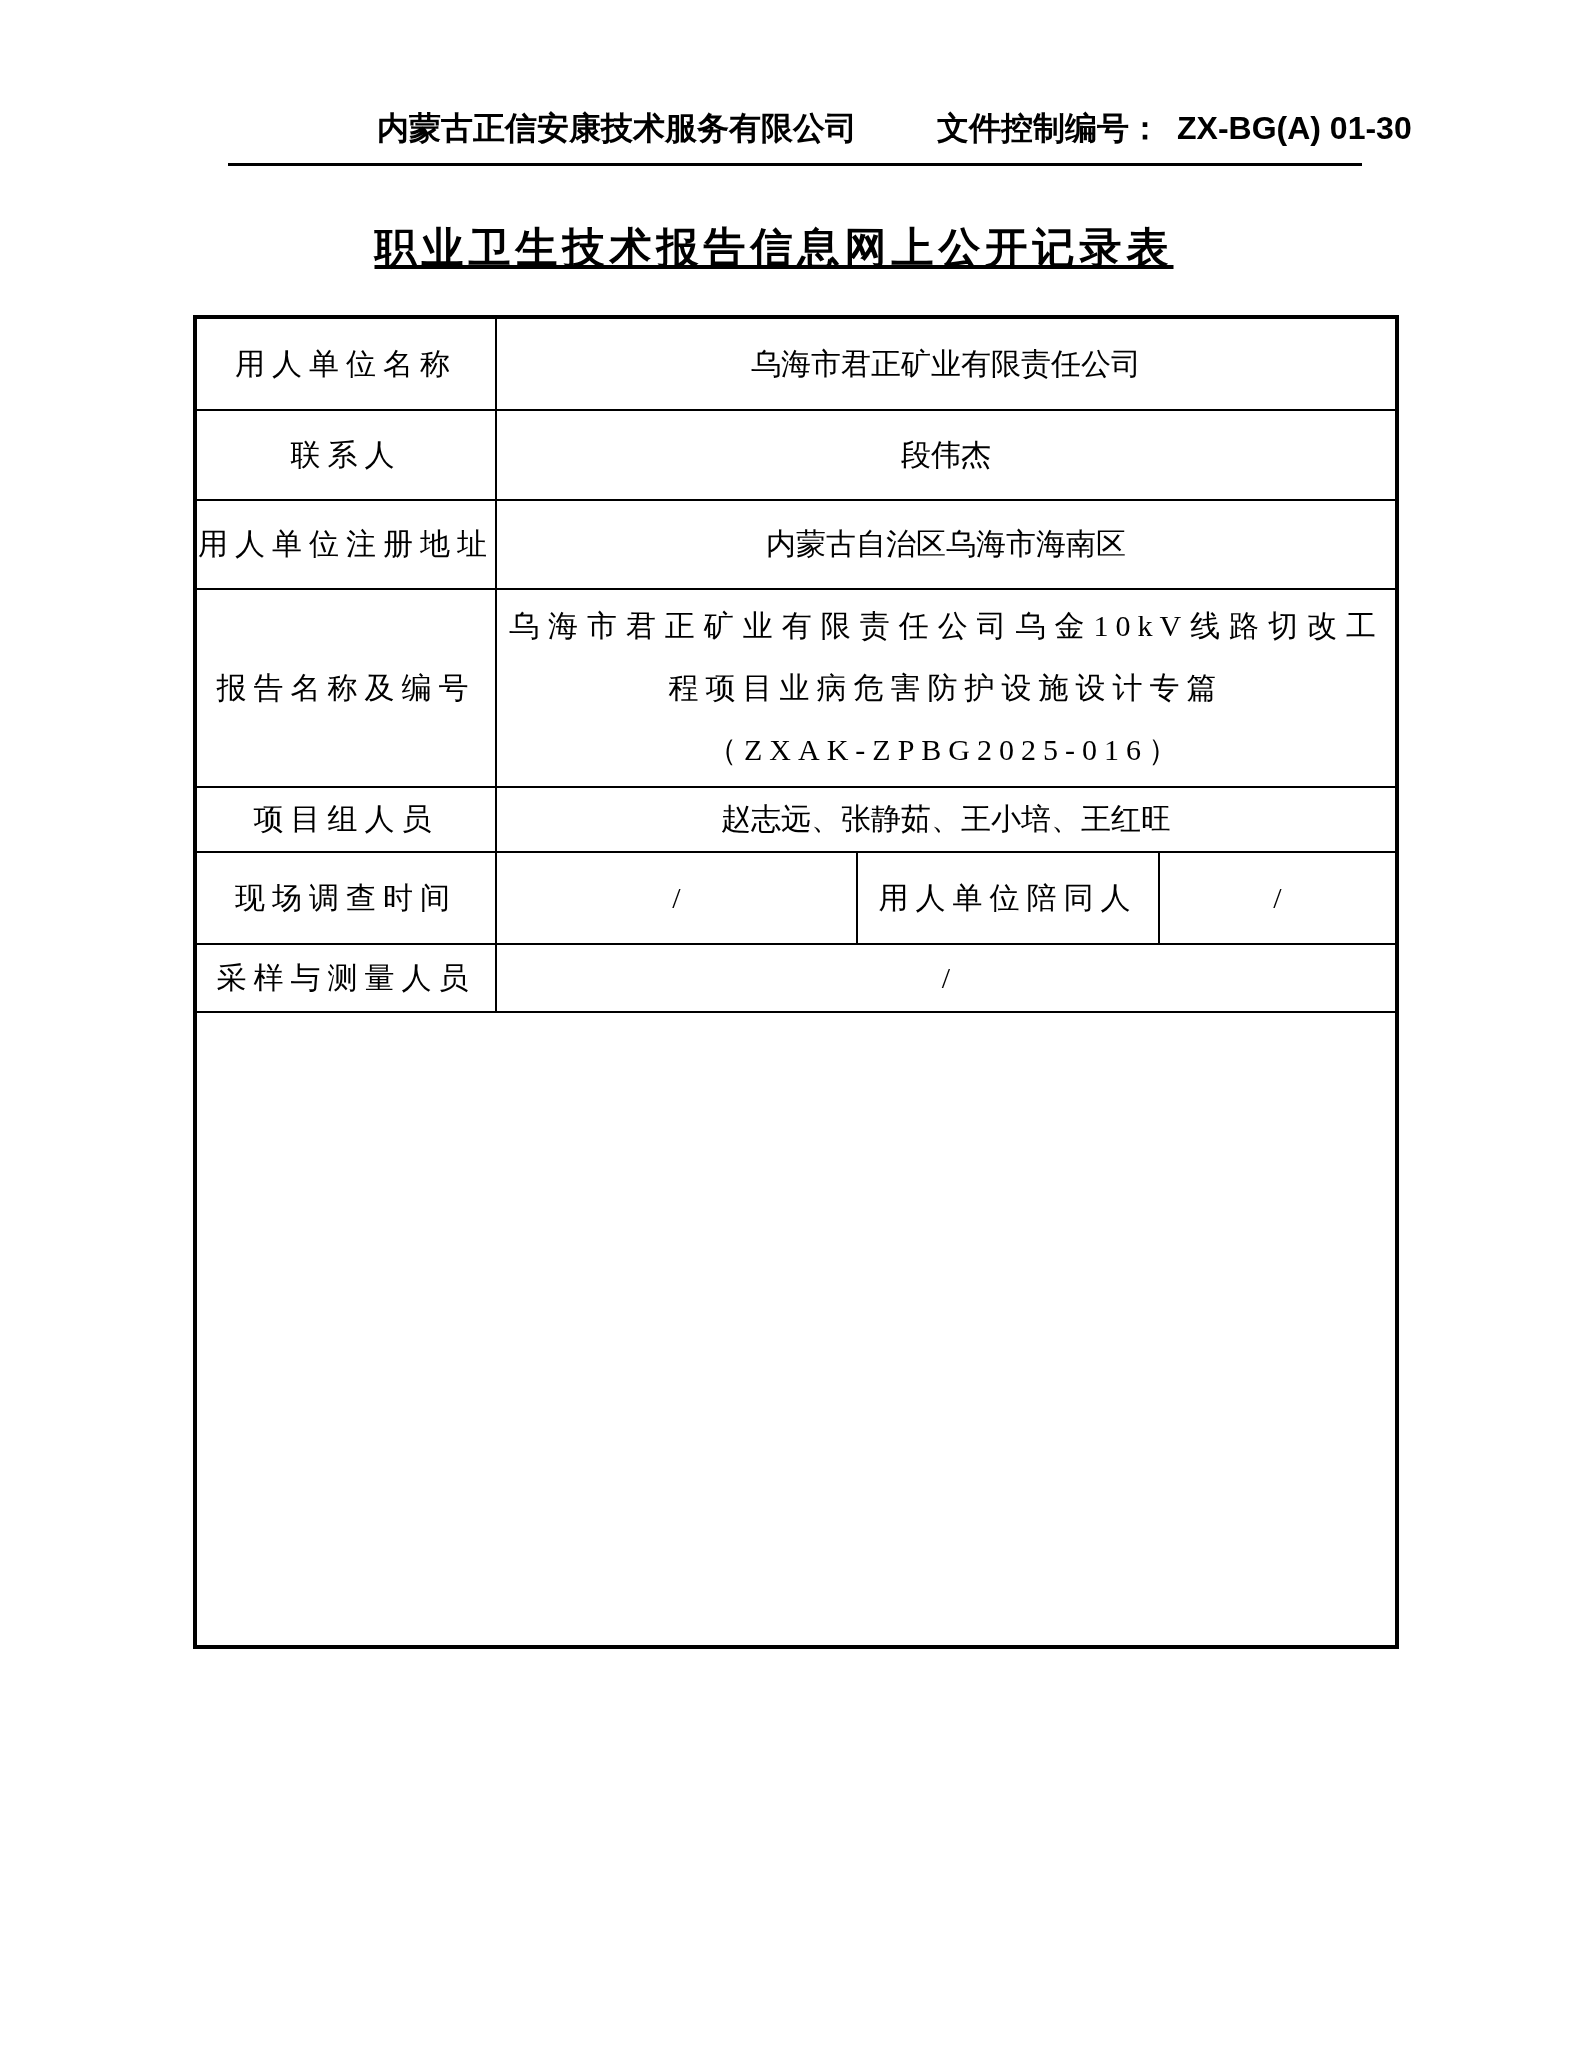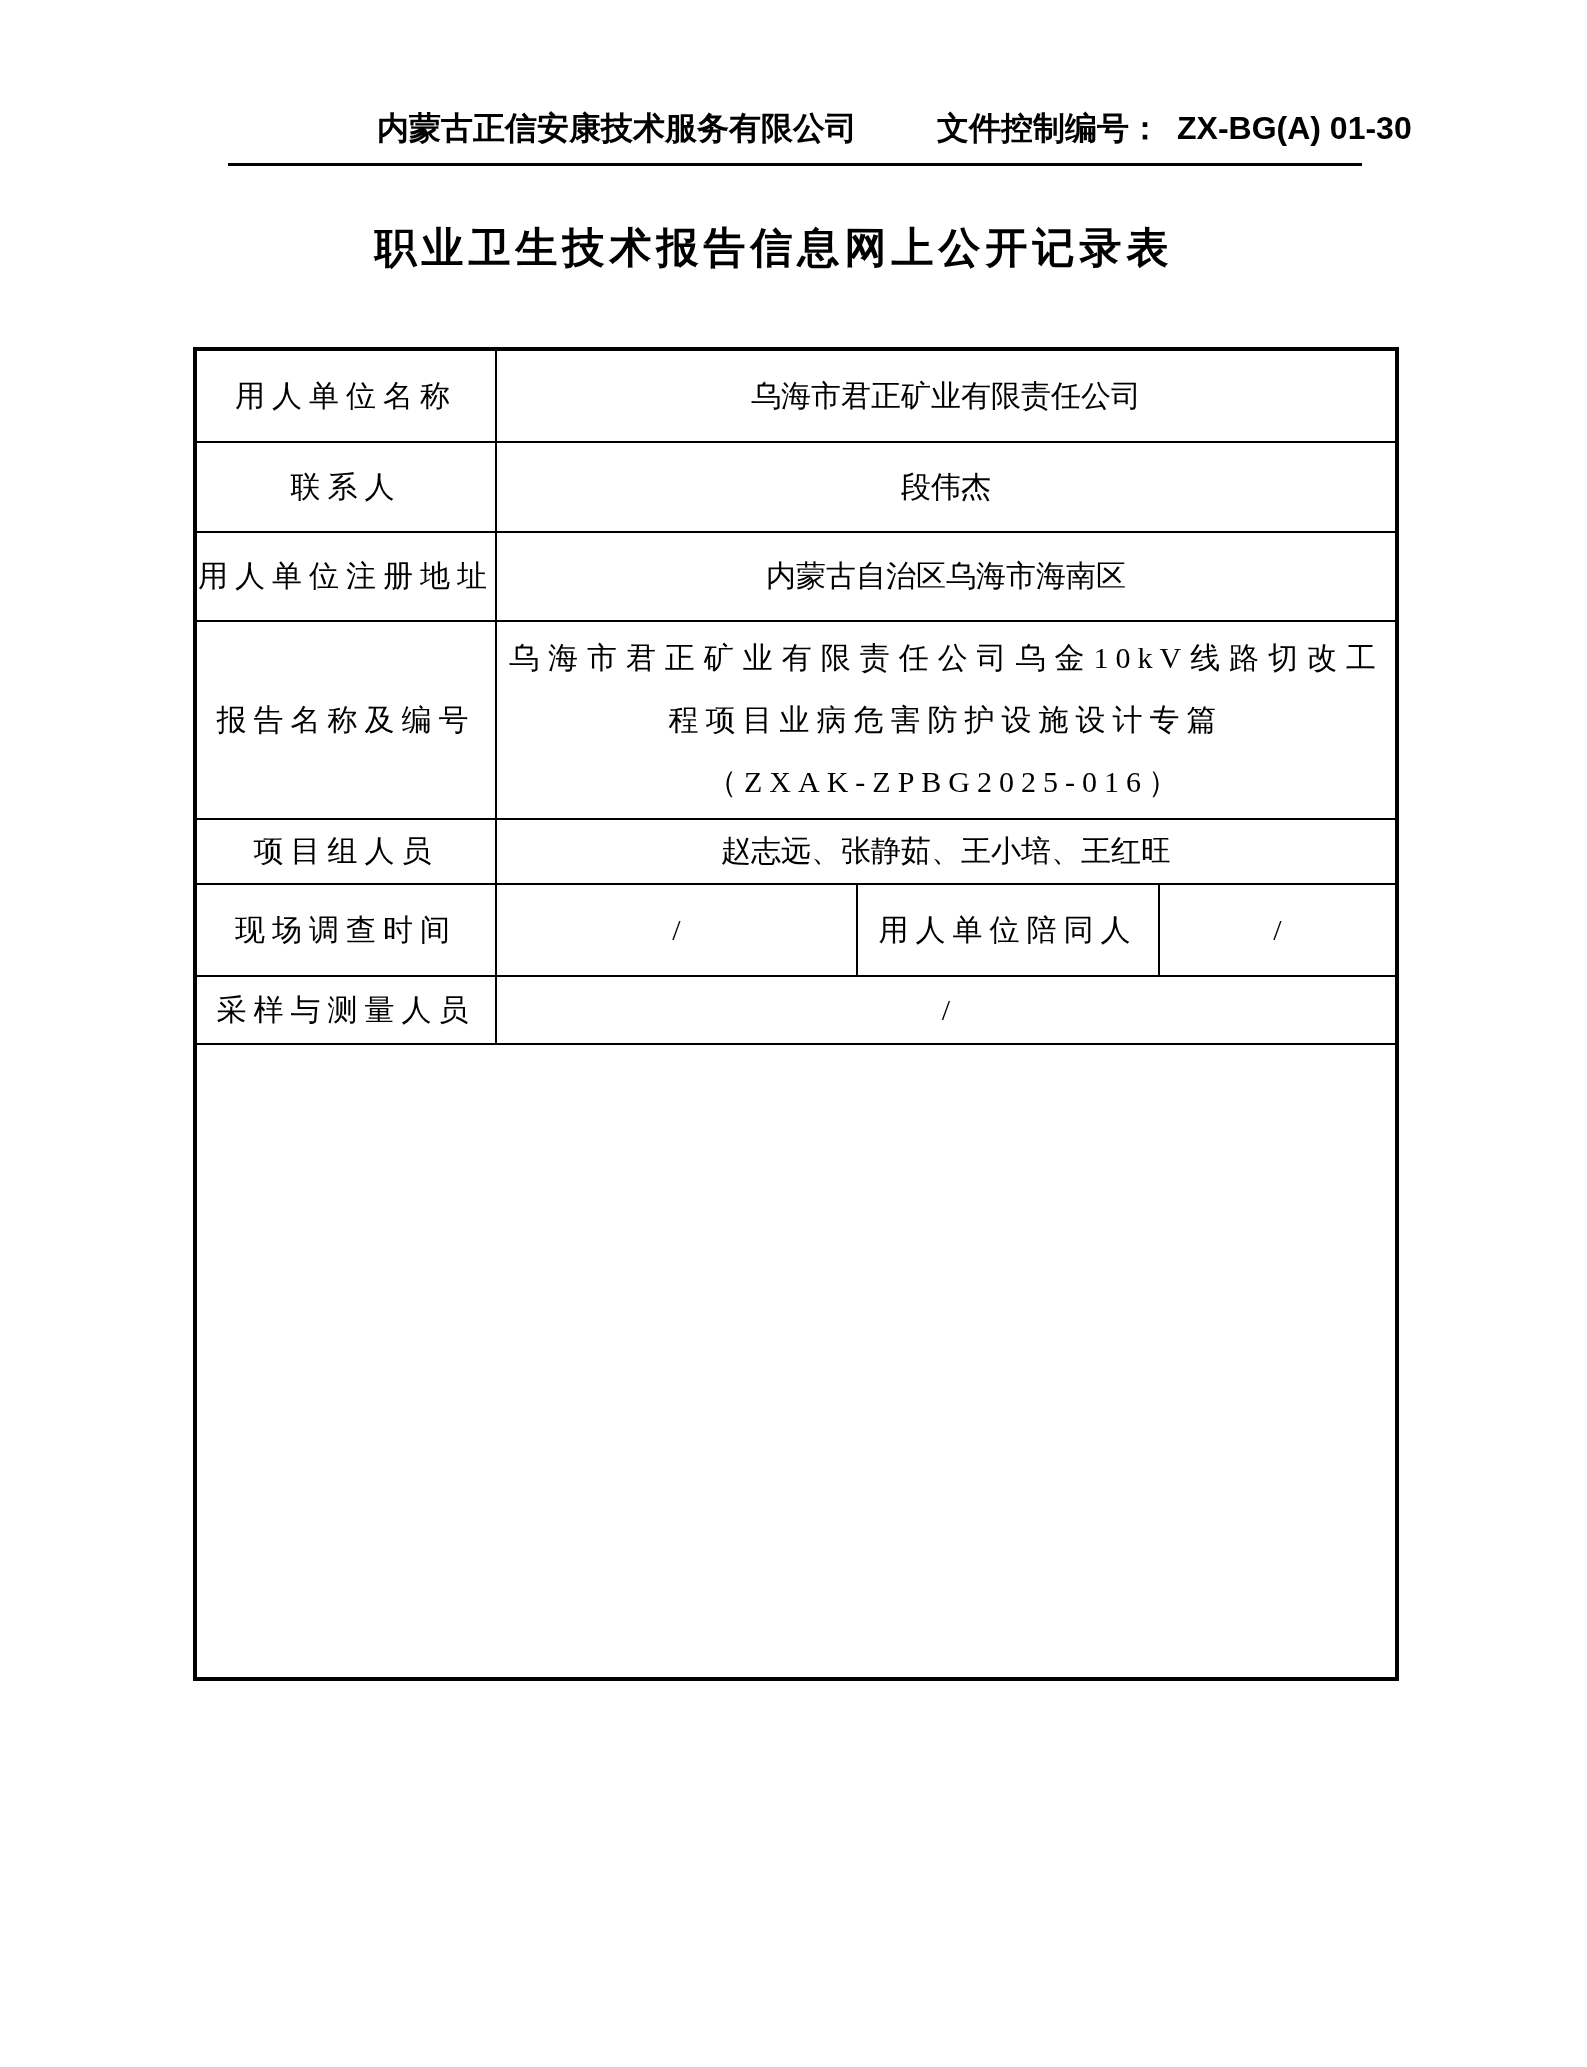--- a/index.html
+++ b/index.html
@@ -50,31 +50,31 @@
     left: 173px;
     top: 224px;
     width: 1202px;
     text-align: center;
     font-family: "Liberation Sans", sans-serif;
     font-weight: 700;
     font-size: 42px;
     line-height: 48px;
     letter-spacing: 5px;
     white-space: nowrap;
+    text-decoration: underline;
   }
   
   table.record-table {
     position: absolute;
     left: 193px;
     top: 315px;
     width: 1202px;
     table-layout: fixed;
     border-collapse: collapse;
     border: 4px solid #000;
-    margin-top: 32px;
   }
   table.record-table td {
     border: 2px solid #000;
     padding: 0;
     font-size: 30px;
     text-align: center;
     vertical-align: middle;
     overflow: hidden;
   }
   td.label-cell { letter-spacing: 7px; }

